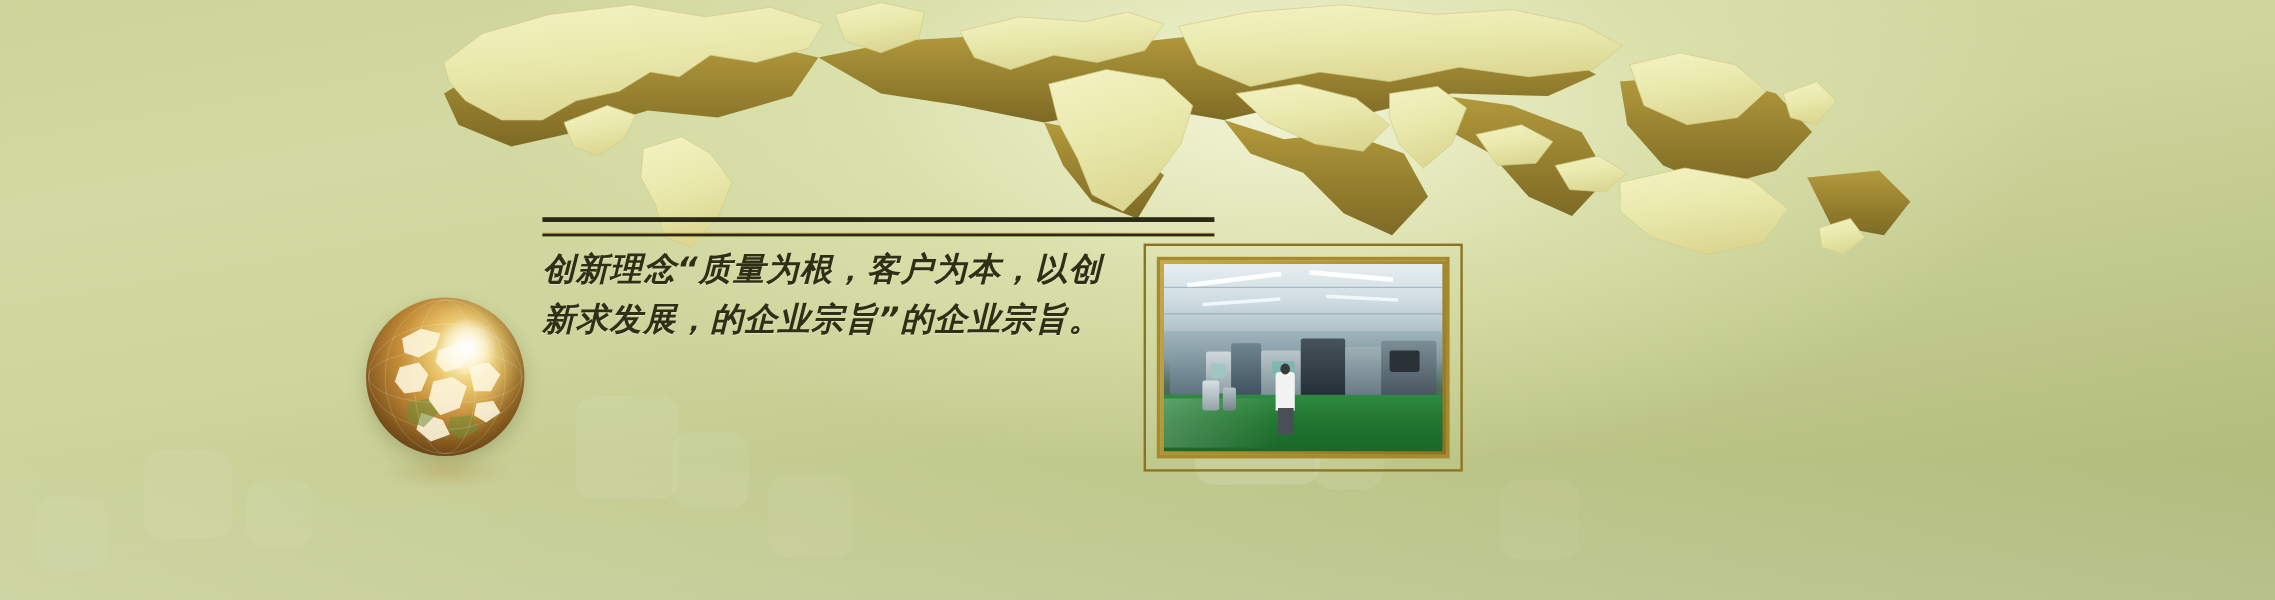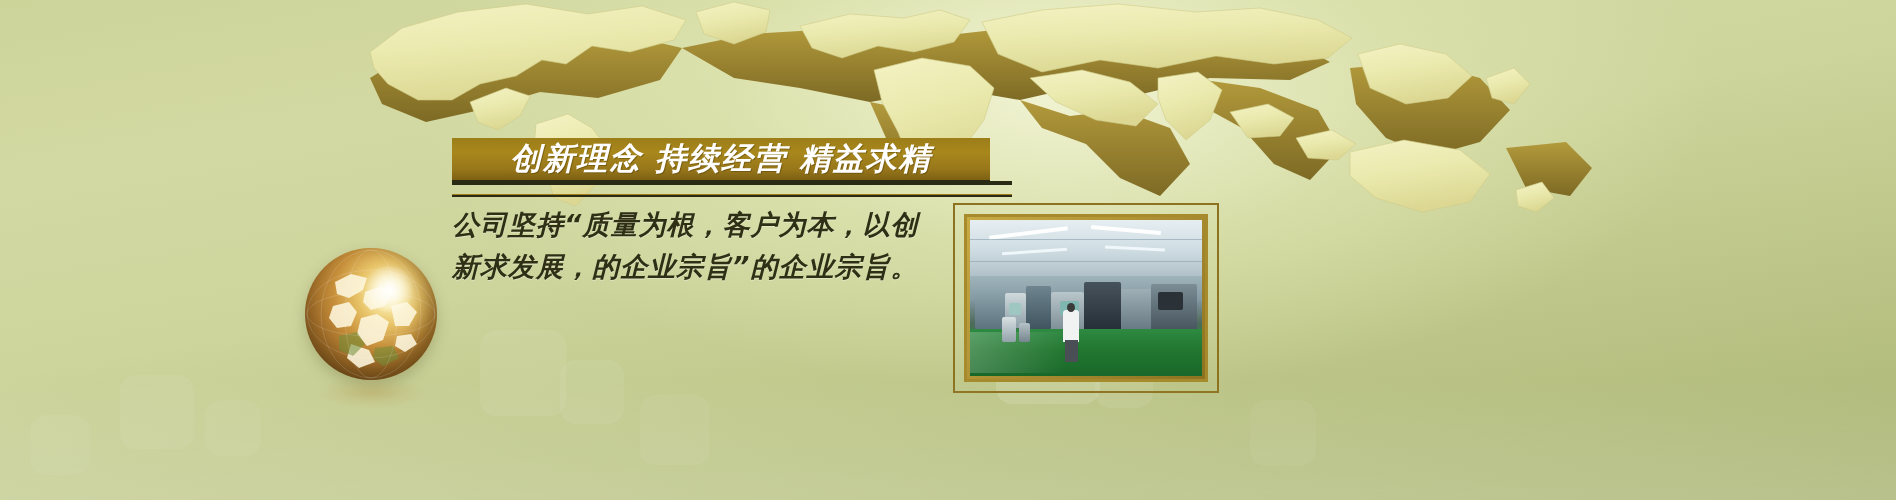--- a/index.html
+++ b/index.html
@@ -224,28 +224,25 @@
 
           <path d="M 1186 198 L 1212 190 L 1224 206 L 1206 220 L 1188 214 Z"></path>
 
           <path d="M 1028 62 L 1070 52 L 1116 62 L 1142 84 L 1118 106 L 1076 112 L 1040 96 Z"></path>
           <path d="M 1156 86 L 1184 76 L 1200 92 L 1184 112 L 1162 106 Z"></path>
         </g>
       </g>
     </svg>
   </div>
 
-  <div id="headline-bar">
-    <span id="headline-text">创新理念  持续经营  精益求精</span>
-  </div>
   <div id="rule-dark"></div>
   <div id="rule-gold"></div>
 
   <div id="subtitle">
-    <div class="sub-line">公司坚持“质量为根，客户为本，以创</div>
+    <div class="sub-line">创新理念“质量为根，客户为本，以创</div>
     <div class="sub-line indent">新求发展，的企业宗旨”的企业宗旨。</div>
   </div>
 
   <div id="globe-wrap">
     <div id="globe">
       <svg viewBox="0 0 132 132" xmlns="http://www.w3.org/2000/svg">
         <g fill="#fdf8e0" opacity="0.88">
           <path d="M 30 34 L 46 26 L 62 30 L 58 42 L 44 50 L 32 46 Z"></path>
           <path d="M 60 44 L 76 38 L 86 46 L 80 58 L 66 62 L 58 54 Z"></path>
           <path d="M 28 58 L 44 54 L 52 64 L 46 78 L 32 80 L 24 70 Z"></path>

